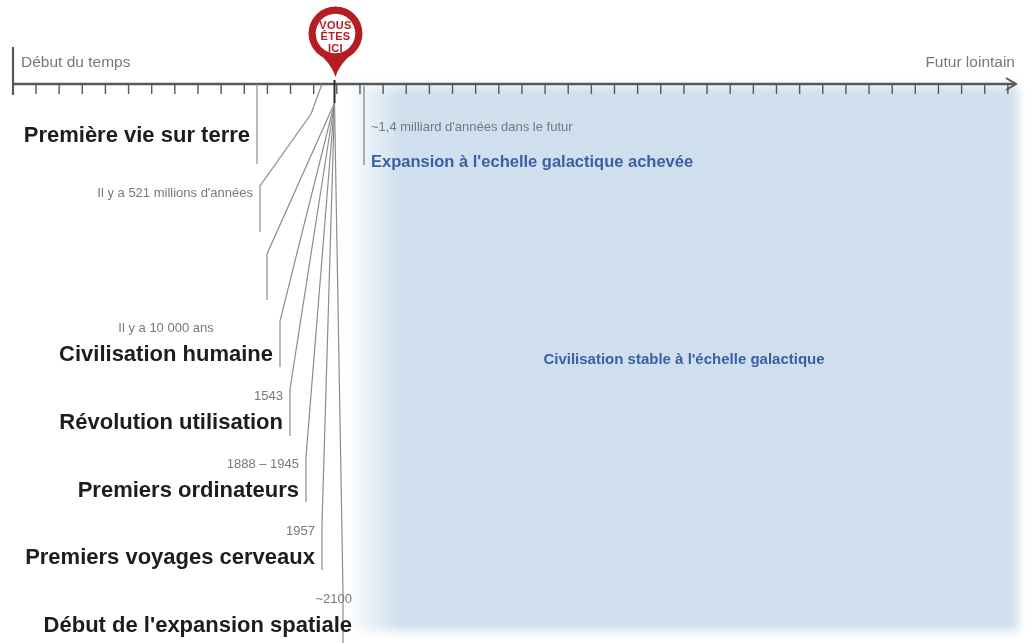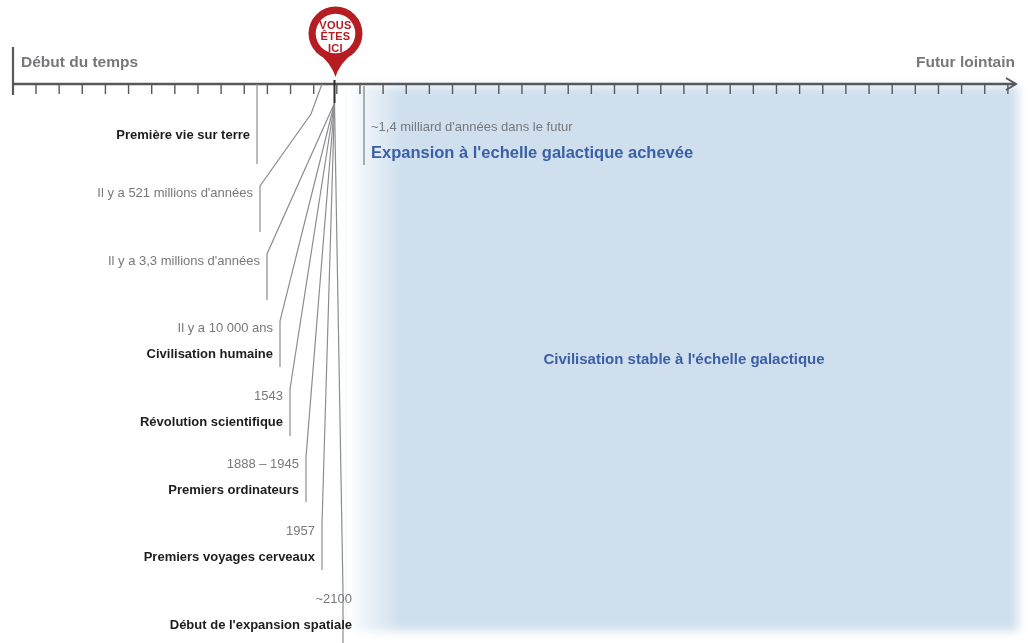--- a/index.html
+++ b/index.html
@@ -4,31 +4,31 @@
 <style>
   html,body{margin:0;padding:0;background:#ffffff;}
   #canvas{
     position:relative;width:1036px;height:643px;overflow:hidden;
     background:#ffffff;
     font-family:"Liberation Sans", sans-serif;
   }
   svg{display:block;}
   #bg-svg,#lines-svg{position:absolute;left:0;top:0;}
   .axis-label{
-    position:absolute;top:53px;font-size:15.5px;font-weight:bold;
+    position:absolute;top:53px;font-size:15.5px;font-weight:normal;
     color:var(--muted);white-space:nowrap;
   }
   .axis-label.start{left:21px;}
   .axis-label.end{right:21px;}
   .event{position:absolute;text-align:right;white-space:nowrap;}
   .event-date{font-size:13px;line-height:16px;color:var(--muted);}
-  .event-name{font-size:13px;line-height:21px;font-weight:bold;color:var(--ink);margin-top:7px;}
+  .event-name{font-size:22px;line-height:21px;font-weight:bold;color:var(--ink);margin-top:7px;}
   .future-event{position:absolute;left:371px;top:119px;text-align:left;white-space:nowrap;}
   .future-event .event-date{text-align:left;}
-  .future-name{font-size:16.5px;line-height:21px;font-weight:bold;color:var(--blue);margin-top:7px;}
+  .future-name{font-size:16.5px;line-height:21px;font-weight:bold;color:var(--blue);margin-top:16px;}
   .stable-label{
     position:absolute;left:684px;top:350px;transform:translateX(-50%);
     font-size:15px;font-weight:bold;color:var(--blue);white-space:nowrap;
   }
   #pin{position:absolute;left:307px;top:4px;}
   #pin .pin-body{fill:var(--red);}
   #pin .pin-hole{fill:#ffffff;}
   #pin text{
     fill:var(--red);font-family:"Liberation Sans", sans-serif;
     font-size:11px;font-weight:bold;letter-spacing:.3px;text-anchor:middle;
@@ -116,29 +116,28 @@
   <div class="axis-label end">Futur lointain</div>
 
   <div id="events">
       <div class="event" style="top: 117px; right: 786px;">
         <div class="event-name">Première vie sur terre</div>
       </div>
       <div class="event" style="top: 185px; right: 783px;">
         <div class="event-date">Il y a 521 millions d'années</div>
       </div>
       <div class="event" style="top: 253px; right: 776px;">
-        <div class="event-date">Il y a 3,3 millions d'années</div>
       </div>
-      <div class="event" style="top: 320px; right: 763px;">
+      <div class="event" style="top: 320px; right: 763px; text-align: center;">
         <div class="event-date">Il y a 10 000 ans</div>
         <div class="event-name">Civilisation humaine</div>
       </div>
       <div class="event" style="top: 388px; right: 753px;">
         <div class="event-date">1543</div>
-        <div class="event-name">Révolution scientifique</div>
+        <div class="event-name">Révolution utilisation</div>
       </div>
       <div class="event" style="top: 456px; right: 737px;">
         <div class="event-date">1888 – 1945</div>
         <div class="event-name">Premiers ordinateurs</div>
       </div>
       <div class="event" style="top: 523px; right: 721px;">
         <div class="event-date">1957</div>
         <div class="event-name">Premiers voyages cerveaux</div>
       </div>
       <div class="event" style="top: 591px; right: 684px; margin-left: 44px;">

